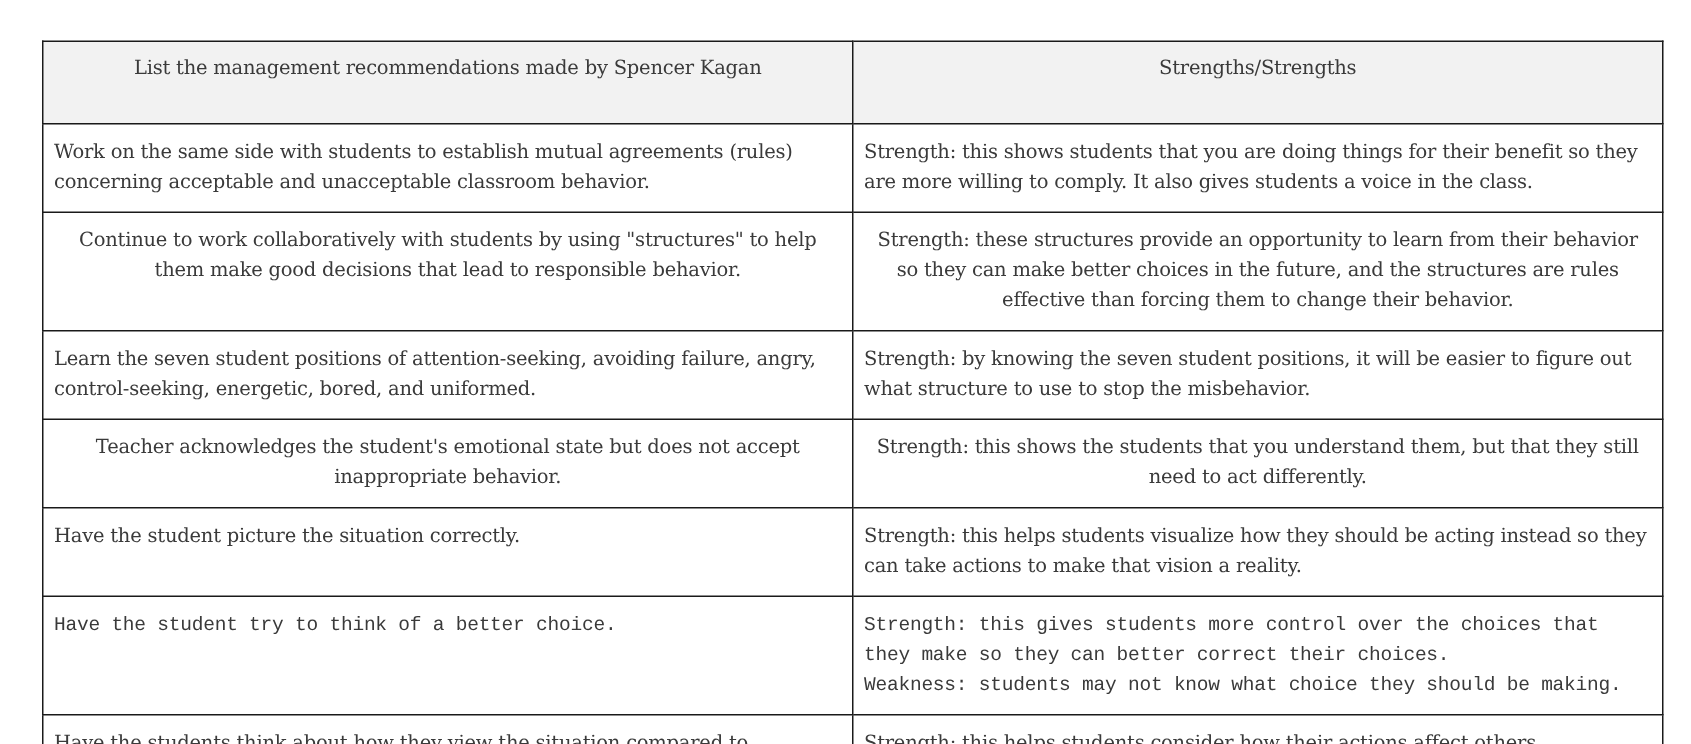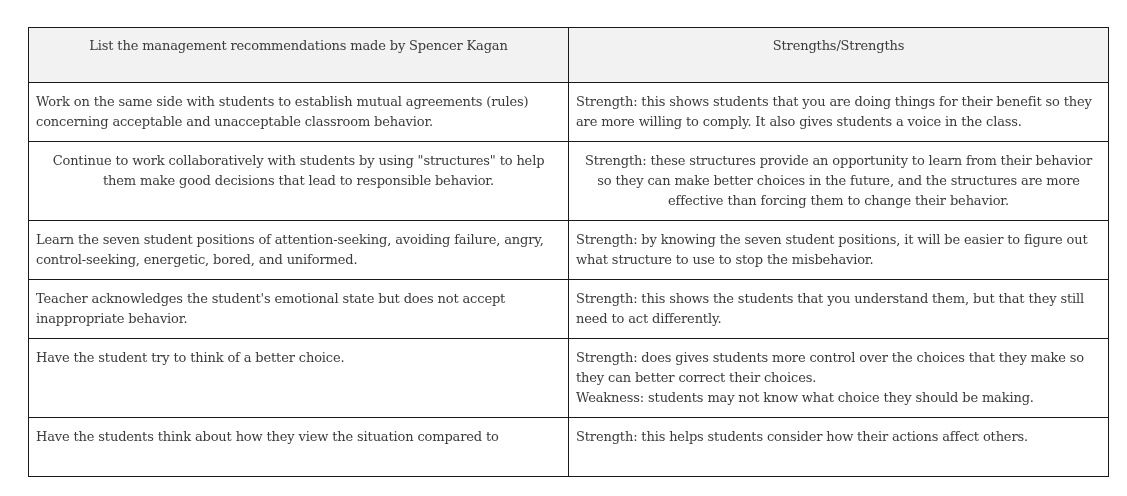--- a/index.html
+++ b/index.html
@@ -38,23 +38,23 @@
     .doc-table th {
       background: #f2f2f2;
       text-align: center;
       height: 40px;
       padding-top: 8px;
     }
     .doc-table td span.line { display: block; }
     tr.r0 td { height: 43px; }
     tr.r1 td { height: 63px; text-align: center; }
     tr.r2 td { height: 43px; }
-    tr.r3 td { height: 43px; }
+    tr.r3 td { height: 43px; text-align: center; }
     tr.r4 td { height: 43px; }
-    tr.r5 td { height: 63px; }
+    tr.r5 td { height: 63px; font-family: Liberation Mono, monospace; }
     tr.r6 td { height: 43px; }
   </style>
 </head>
 <body>
 
 <table class="doc-table">
   <colgroup>
       <col class="c1">
       <col class="c2">
     </colgroup>
@@ -67,39 +67,45 @@
   <tbody>
     <tr class="r0">
       <td>Work on the same side with students to establish mutual agreements (rules) concerning acceptable and unacceptable classroom behavior.</td>
       <td>
         <span class="line">Strength: this shows students that you are doing things for their benefit so they are more willing to comply. It also gives students a voice in the class.</span>
       </td>
     </tr>
     <tr class="r1">
       <td>Continue to work collaboratively with students by using "structures" to help them make good decisions that lead to responsible behavior.</td>
       <td>
-        <span class="line">Strength: these structures provide an opportunity to learn from their behavior so they can make better choices in the future, and the structures are more effective than forcing them to change their behavior.</span>
+        <span class="line">Strength: these structures provide an opportunity to learn from their behavior so they can make better choices in the future, and the structures are rules effective than forcing them to change their behavior.</span>
       </td>
     </tr>
     <tr class="r2">
       <td>Learn the seven student positions of attention-seeking, avoiding failure, angry, control-seeking, energetic, bored, and uniformed.</td>
       <td>
         <span class="line">Strength: by knowing the seven student positions, it will be easier to figure out what structure to use to stop the misbehavior.</span>
       </td>
     </tr>
     <tr class="r3">
       <td>Teacher acknowledges the student's emotional state but does not accept inappropriate behavior.</td>
       <td>
         <span class="line">Strength: this shows the students that you understand them, but that they still need to act differently.</span>
       </td>
     </tr>
+    <tr class="r4">
+      <td>Have the student picture the situation correctly.</td>
+      <td>
+        <span class="line">Strength: this helps students visualize how they should be acting instead so they can take actions to make that vision a reality.</span>
+      </td>
+    </tr>
     <tr class="r5">
       <td>Have the student try to think of a better choice.</td>
       <td>
-        <span class="line">Strength: does gives students more control over the choices that they make so they can better correct their choices.</span>
+        <span class="line">Strength: this gives students more control over the choices that they make so they can better correct their choices.</span>
         <span class="line">Weakness: students may not know what choice they should be making.</span>
       </td>
     </tr>
     <tr class="r6">
       <td>Have the students think about how they view the situation compared to</td>
       <td>
         <span class="line">Strength: this helps students consider how their actions affect others.</span>
       </td>
     </tr>
   </tbody>

